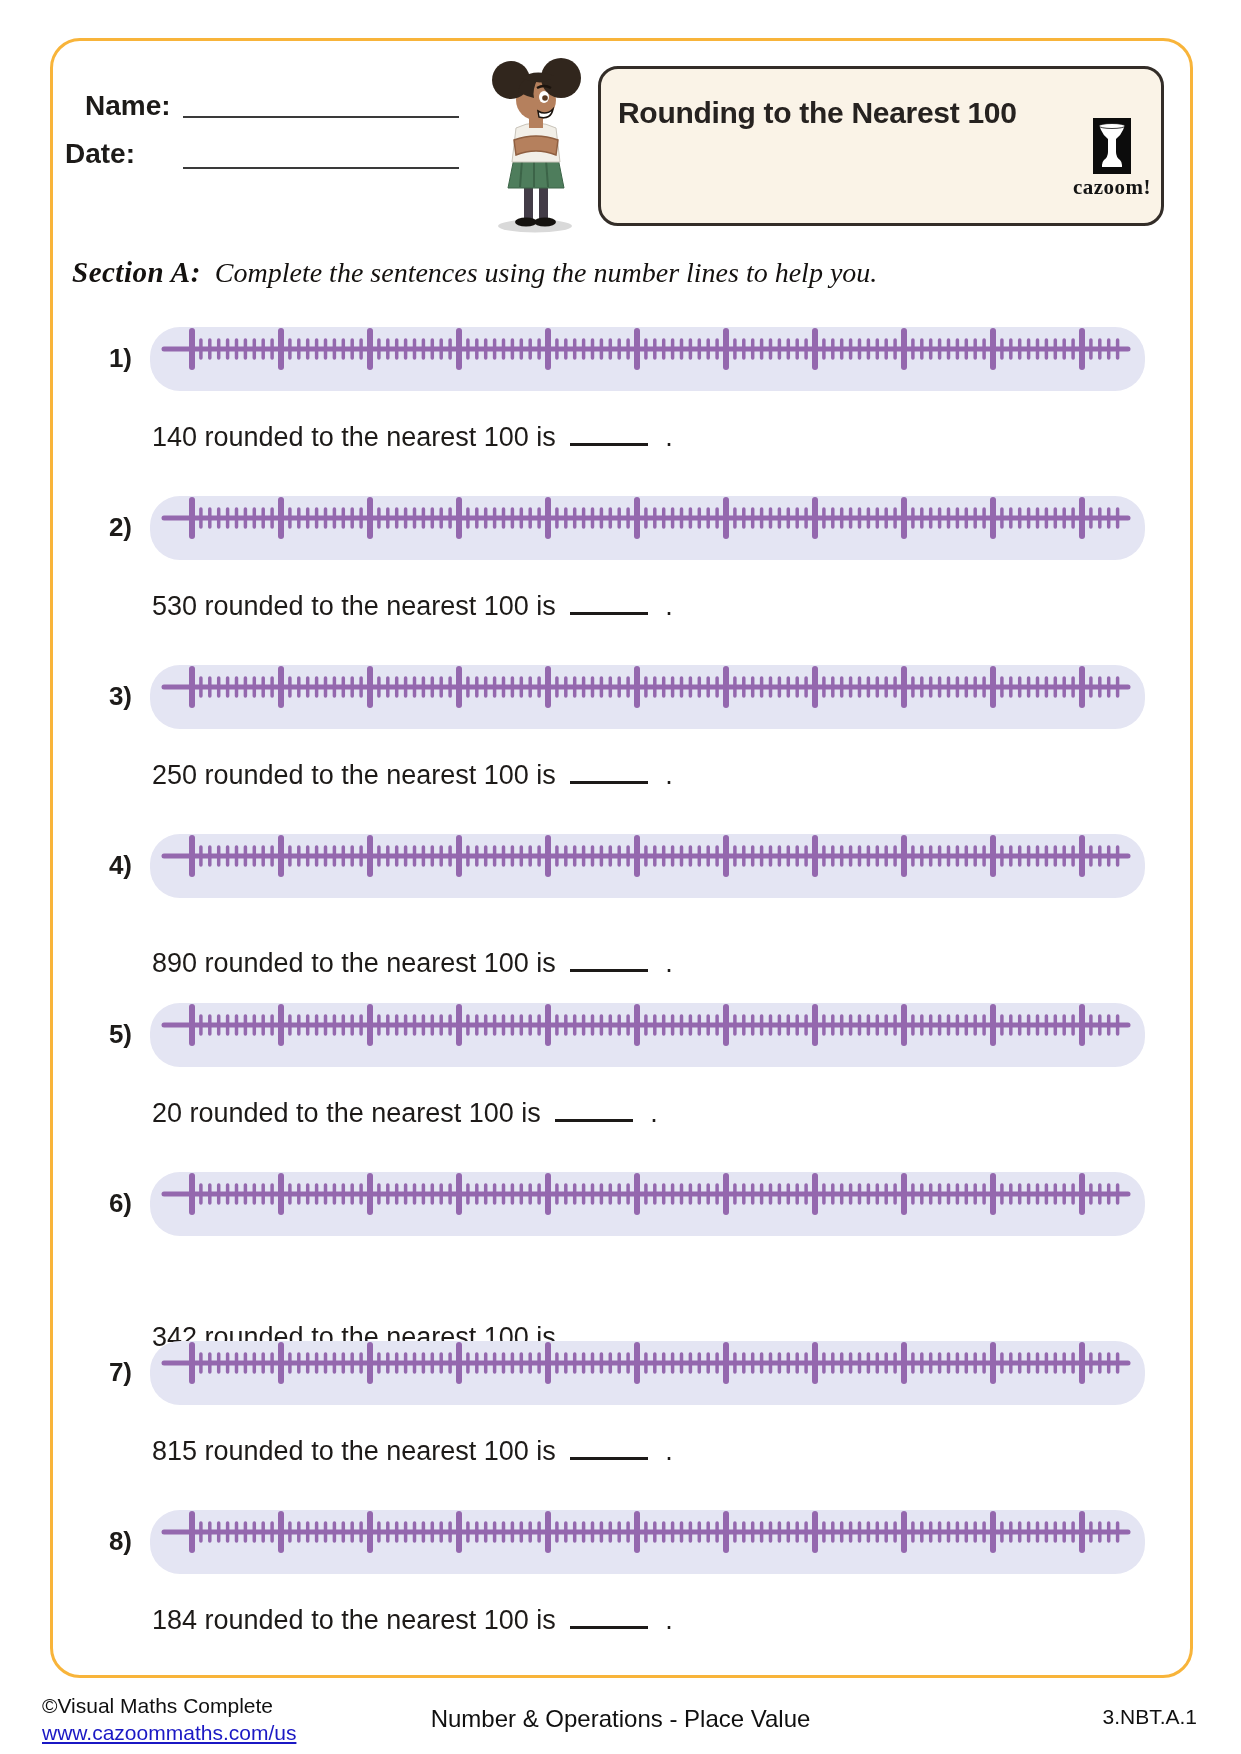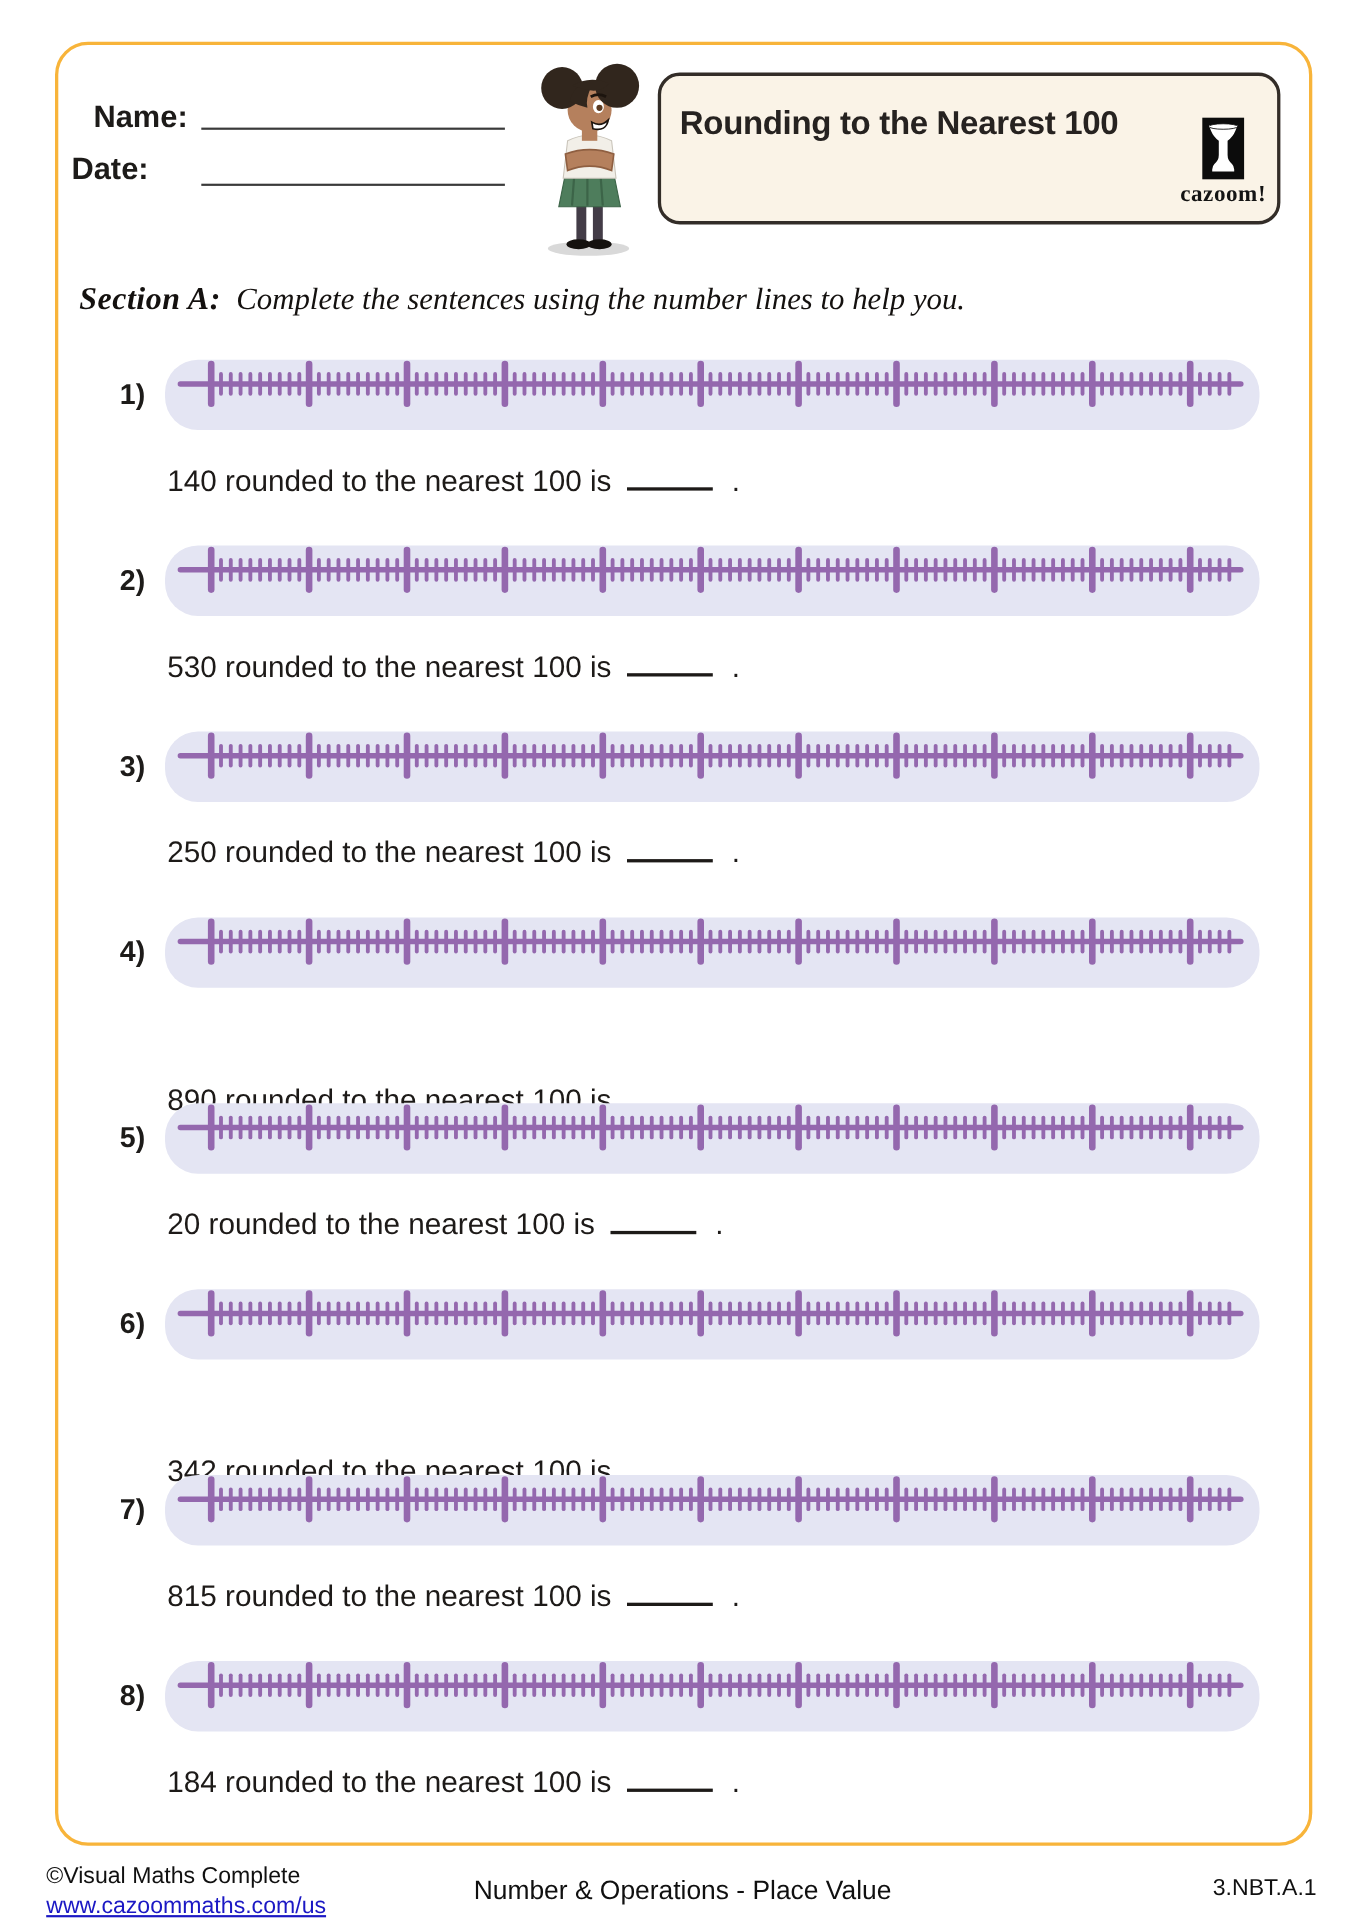--- a/index.html
+++ b/index.html
@@ -6,25 +6,25 @@
   body{width:1241px;height:1754px;position:relative;background:#ffffff;
        font-family:"Liberation Sans",sans-serif;color:#221e1c;overflow:hidden;}
   .abs{position:absolute;}
 
   .page-border{left:50px;top:38px;width:1137px;height:1634px;
     border:3px solid #F8B43A;border-radius:30px;}
 
   .field-label{font-weight:bold;font-size:28px;color:#1d1b19;}
   .field-line{border-bottom:2px solid #3a3a3a;height:0;}
 
-  .title-box{left:598px;top:66px;width:566px;height:138px;background:#FAF3E7;
+  .title-box{left:598px;top:66px;width:566px;height:160px;background:#FAF3E7;
     border:3px solid #332d28;border-radius:20px;box-sizing:border-box;}
   .title-text{position:absolute;left:17px;top:22px;font-size:30px;font-weight:bold;
     line-height:43px;color:#262220;letter-spacing:-0.3px;}
-  .logo{position:absolute;left:466px;top:38px;width:90px;text-align:center;}
+  .logo{position:absolute;left:466px;top:49px;width:90px;text-align:center;}
   .logo-square{width:38px;height:56px;background:#0c0c0c;margin:0 auto;
     display:flex;align-items:center;justify-content:center;}
   .logo-text{font-family:"Liberation Serif",serif;font-weight:bold;font-size:21px;
     color:#141414;margin-top:1px;letter-spacing:0.5px;}
 
   .section-heading{left:72px;top:256px;font-family:"Liberation Serif",serif;
     font-size:29px;color:#14110f;white-space:nowrap;text-align:right;}
   .section-label{font-weight:bold;font-style:italic;letter-spacing:0.5px;}
   .section-instr{font-style:italic;margin-left:14px;font-size:28px;}
 
@@ -532,21 +532,21 @@
         <line x1="905.3" x2="905.3" y1="13" y2="31" stroke="#9468AE" stroke-width="3.5" stroke-linecap="round"></line>
         <line x1="914.2" x2="914.2" y1="13" y2="31" stroke="#9468AE" stroke-width="3.5" stroke-linecap="round"></line>
         <line x1="923.1" x2="923.1" y1="13" y2="31" stroke="#9468AE" stroke-width="3.5" stroke-linecap="round"></line>
         <line x1="932" x2="932" y1="4" y2="40" stroke="#9468AE" stroke-width="6" stroke-linecap="round"></line>
         <line x1="940.9" x2="940.9" y1="13" y2="31" stroke="#9468AE" stroke-width="3.5" stroke-linecap="round"></line>
         <line x1="949.8" x2="949.8" y1="13" y2="31" stroke="#9468AE" stroke-width="3.5" stroke-linecap="round"></line>
         <line x1="958.7" x2="958.7" y1="13" y2="31" stroke="#9468AE" stroke-width="3.5" stroke-linecap="round"></line>
         <line x1="967.6" x2="967.6" y1="13" y2="31" stroke="#9468AE" stroke-width="3.5" stroke-linecap="round"></line>
       </svg>
     </div>
-    <div class="abs sentence" style="top: 985px; text-align: center;">890 rounded to the nearest 100 is<span class="blank"></span> .</div>
+    <div class="abs sentence" style="top: 948px; text-align: center;">890 rounded to the nearest 100 is<span class="blank"></span> .</div>
     <div class="abs qnum" style="left: 88px; top: 1019px;">5)</div>
     <div class="abs track" style="top: 1003px; background: rgb(228, 229, 243);">
       <svg width="995" height="64" viewBox="0 0 995 64">
         <line x1="14" x2="978" y1="22" y2="22" stroke="#9468AE" stroke-width="5" stroke-linecap="round"></line>
         <line x1="42" x2="42" y1="4" y2="40" stroke="#9468AE" stroke-width="6" stroke-linecap="round"></line>
         <line x1="50.9" x2="50.9" y1="13" y2="31" stroke="#9468AE" stroke-width="3.5" stroke-linecap="round"></line>
         <line x1="59.8" x2="59.8" y1="13" y2="31" stroke="#9468AE" stroke-width="3.5" stroke-linecap="round"></line>
         <line x1="68.7" x2="68.7" y1="13" y2="31" stroke="#9468AE" stroke-width="3.5" stroke-linecap="round"></line>
         <line x1="77.6" x2="77.6" y1="13" y2="31" stroke="#9468AE" stroke-width="3.5" stroke-linecap="round"></line>
         <line x1="86.5" x2="86.5" y1="13" y2="31" stroke="#9468AE" stroke-width="3.5" stroke-linecap="round"></line>

